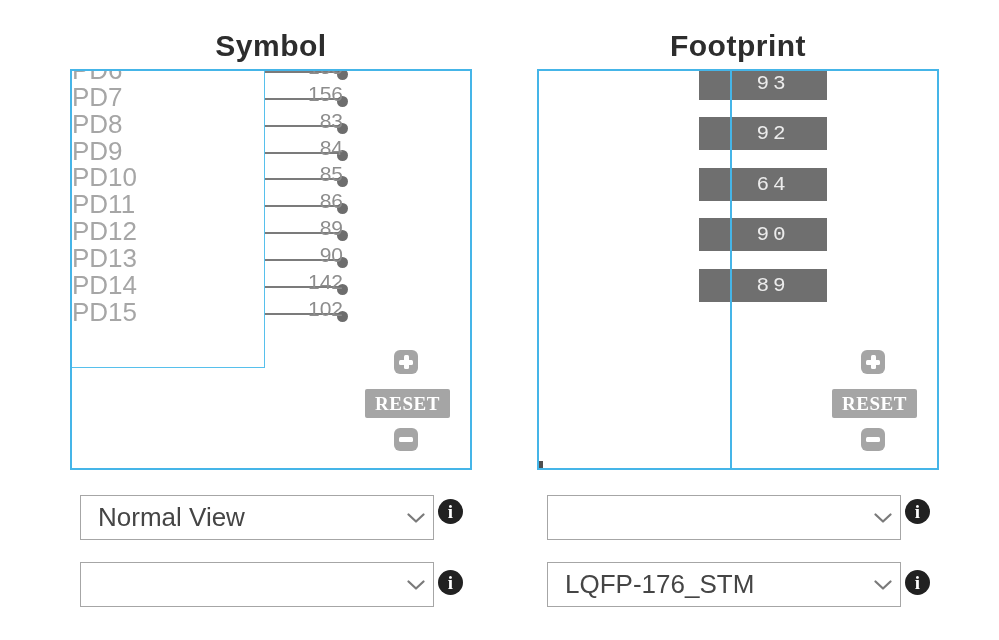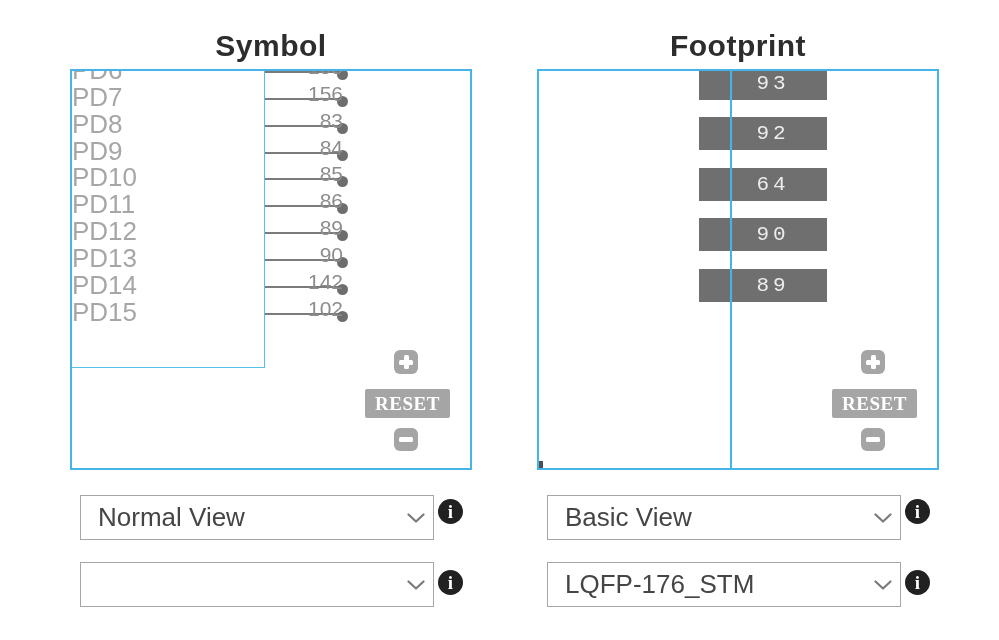--- a/index.html
+++ b/index.html
@@ -221,21 +221,20 @@
       <button class="zbtn btn-plus">
         <span class="glyph plus-glyph"></span>
       </button>
       <button class="zbtn btn-reset">RESET</button>
       <button class="zbtn btn-minus">
         <span class="glyph minus-glyph"></span>
       </button>
     </div>
 
     <div class="select select-row1">
-      <span class="select-value">Basic View</span>
       <svg class="chevron" width="18" height="11" viewBox="0 0 18 11">
         <polyline points="1.5,1.5 9,8.5 16.5,1.5" fill="none" stroke="#7a7a7a" stroke-width="2.2" stroke-linecap="round" stroke-linejoin="round"></polyline>
       </svg>
     </div>
     <button class="info info-row1">i</button>
 
     <div class="select select-row2">
       <span class="select-value">LQFP-176_STM</span>
       <svg class="chevron" width="18" height="11" viewBox="0 0 18 11">
         <polyline points="1.5,1.5 9,8.5 16.5,1.5" fill="none" stroke="#7a7a7a" stroke-width="2.2" stroke-linecap="round" stroke-linejoin="round"></polyline>

